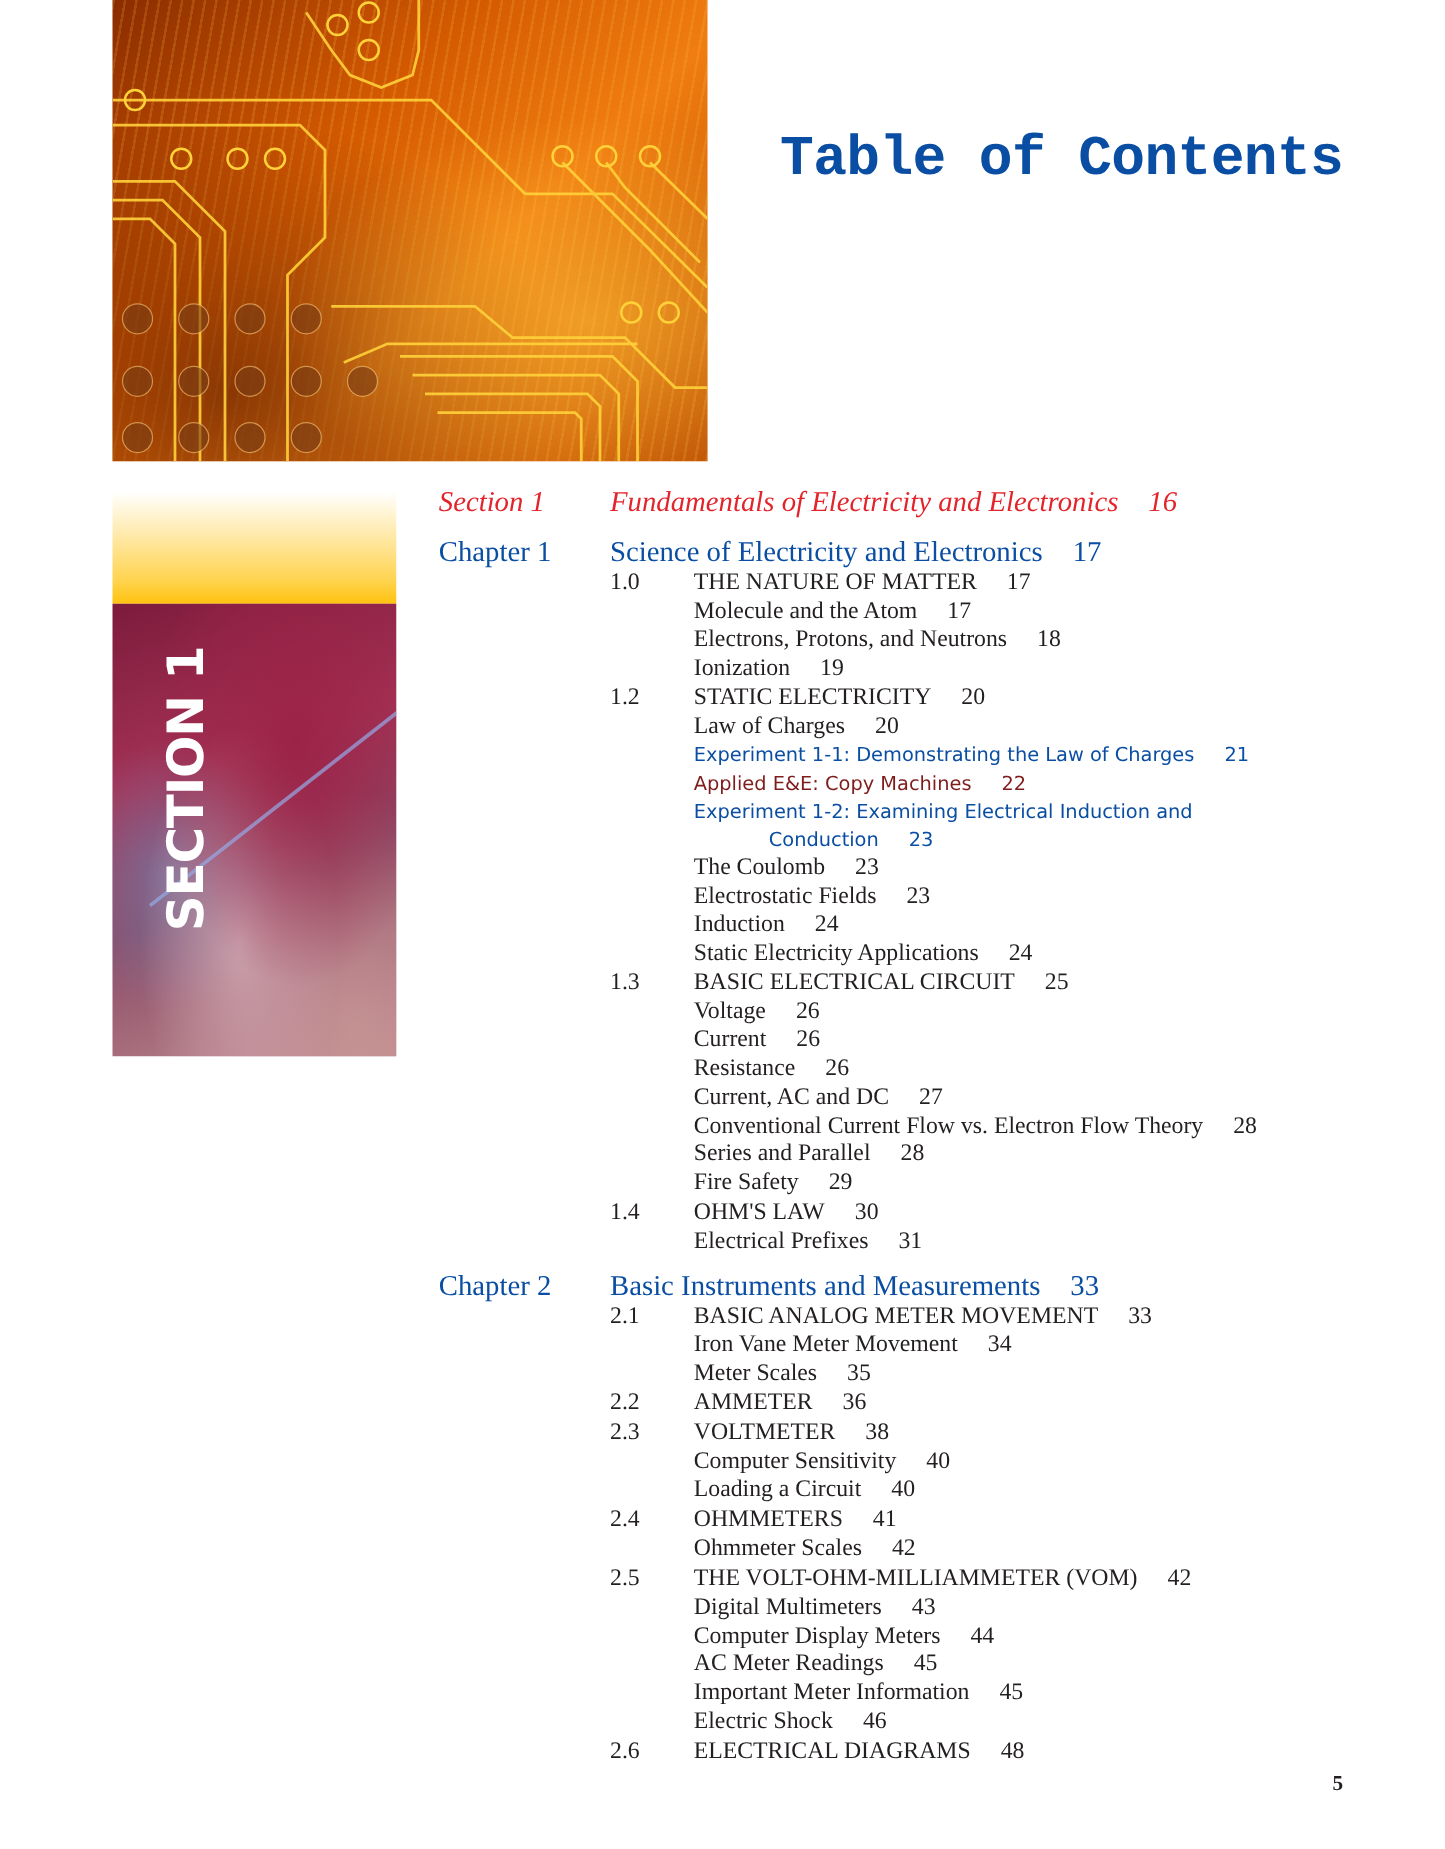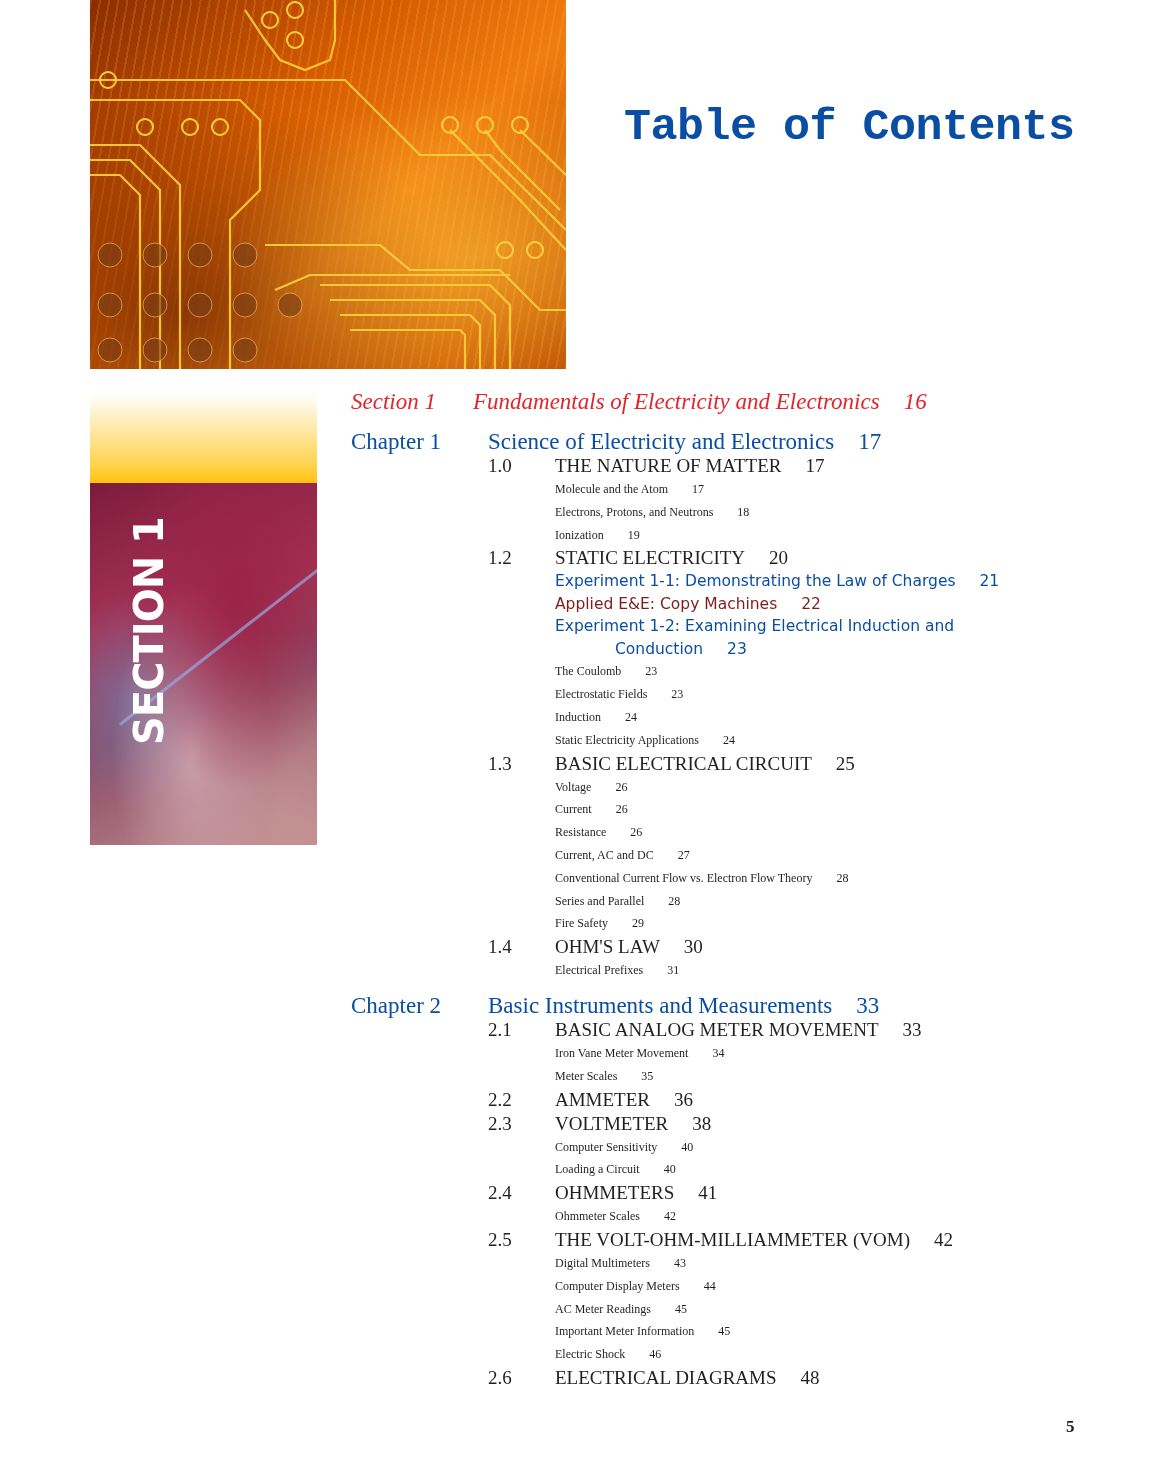--- a/index.html
+++ b/index.html
@@ -50,31 +50,31 @@
     color: #ffffff; letter-spacing: -1px; white-space: nowrap;
   }
 
   
   .toc { position: absolute; left: 351px; top: 388px; width: 760px; }
   .row { position: relative; white-space: nowrap; }
   .row .pg { margin-left: 24px; }
 
   .sec-row { height: 40px; font-style: italic; color: #e3242b; font-size: 23px; line-height: 28px; }
   .sec-row .label { position: absolute; left: 0; }
-  .sec-row .text { position: absolute; left: 122px; }
+  .sec-row .text { position: absolute; left: 137px; }
 
   .ch-row { height: 26px; color: #0a4ea3; font-size: 23px; line-height: 28px; }
   .ch-row .label { position: absolute; left: 0; }
   .ch-row .text { position: absolute; left: 137px; }
 
   .h2-row { height: 24px; font-size: 19px; line-height: 23px; color: #231f20; }
   .h2-row .num { position: absolute; left: 137px; }
   .h2-row .text { position: absolute; left: 204px; }
 
-  .h3-row { height: 22.8px; font-size: 12px; line-height: 22px; color: #231f20; }
+  .h3-row { height: 22.8px; font-size: 19px; line-height: 22px; color: #231f20; }
   .h3-row .text { position: absolute; left: 204px; }
 
   .feat-row { font-family: "DejaVu Sans", sans-serif; font-size: 15.5px; line-height: 22.5px; height: 22.5px; text-align: center; }
   .feat-row .text { position: absolute; left: 204px; }
   .feat-row.blue { color: #0a4ea3; }
   .feat-row.green { color: #7f1d1d; }
   .feat-row.cont .text { left: 264px; }
 
   .gap { height: 10px; }
 
@@ -170,20 +170,23 @@
       <span class="text"><span>Electrons, Protons, and Neutrons</span><span class="pg">18</span></span>
     </div>
   <div class="row h3-row">
       <span class="text"><span>Ionization</span><span class="pg">19</span></span>
     </div>
 
   <div class="row h2-row">
       <span class="num">1.2</span>
       <span class="text"><span>STATIC ELECTRICITY</span><span class="pg">20</span></span>
     </div>
+  <div class="row h3-row">
+      <span class="text"><span>Law of Charges</span><span class="pg">20</span></span>
+    </div>
   <div class="row feat-row blue">
       <span class="text"><span>Experiment 1-1: Demonstrating the Law of Charges</span><span class="pg">21</span></span>
     </div>
   <div class="row feat-row green">
       <span class="text"><span>Applied E&amp;E: Copy Machines</span><span class="pg">22</span></span>
     </div>
   <div class="row feat-row blue">
       <span class="text">Experiment 1-2: Examining Electrical Induction and</span>
     </div>
   <div class="row feat-row blue cont">

